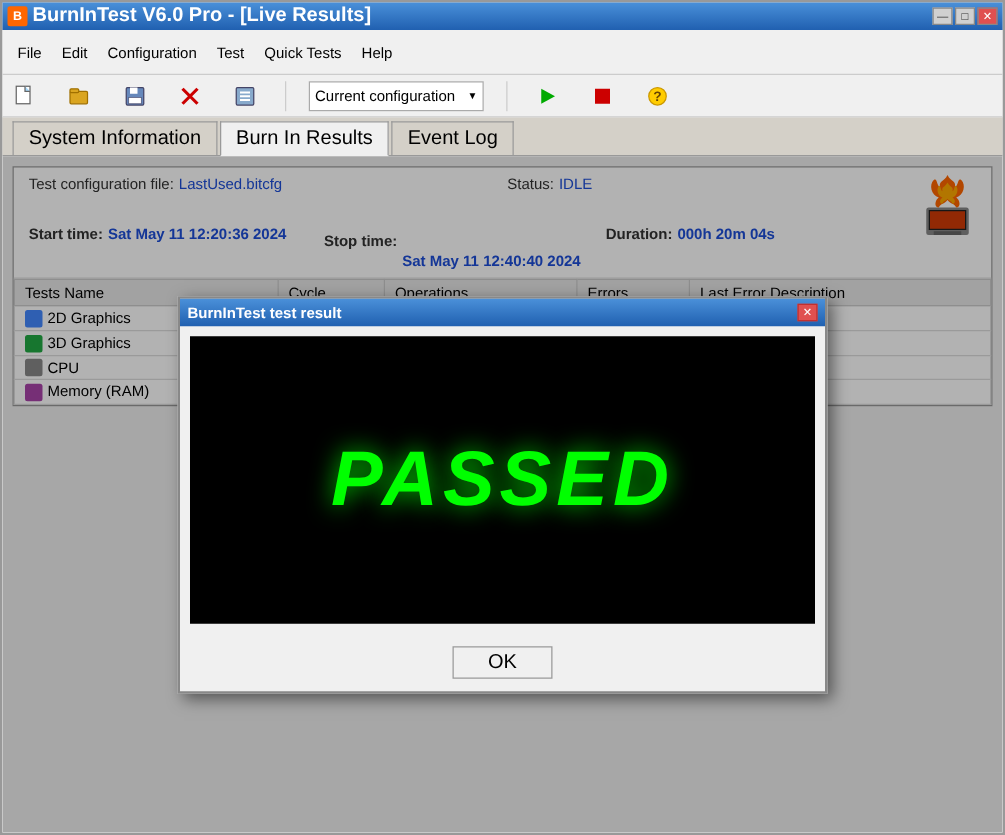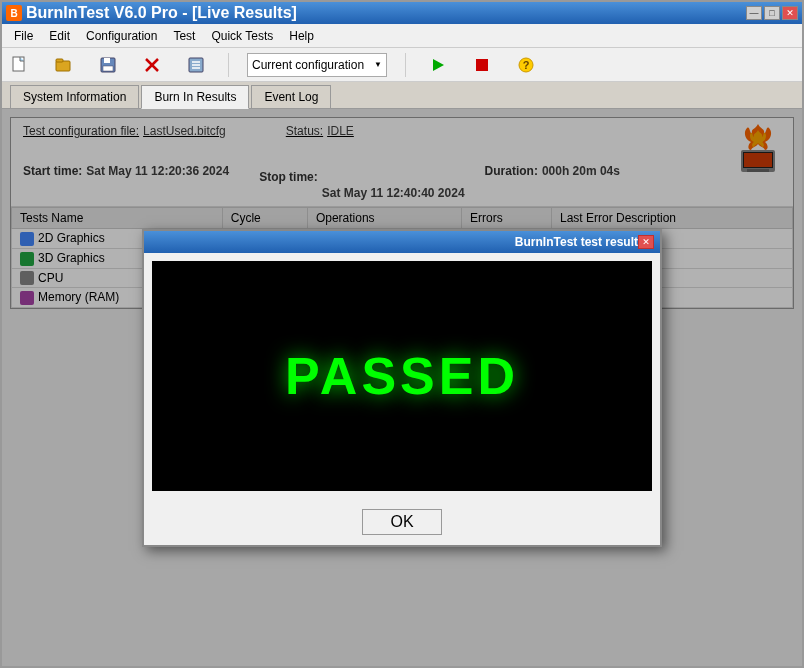--- a/index.html
+++ b/index.html
@@ -69,21 +69,21 @@
       justify-content: center;
       font-size: 9px;
       cursor: pointer;
       color: #333;
     }
     .title-btn.close { background: #e05050; color: white; }
 
     
     .menu-bar {
       background: #f0f0f0;
-      height: 24px;
+      height: 36px;
       display: flex;
       align-items: center;
       border-bottom: 1px solid #ccc;
       padding: 0 4px;
       flex-shrink: 0;
     }
     .menu-item {
       padding: 2px 8px;
       font-size: 12px;
       cursor: pointer;
@@ -133,21 +133,21 @@
       background: #d4d0c8;
       padding: 3px 8px 0;
       flex-shrink: 0;
     }
     .tab {
       padding: 4px 12px;
       border: 1px solid #999;
       border-bottom: none;
       background: #d4d0c8;
       cursor: pointer;
-      font-size: 12px;
+      font-size: 16px;
       margin-right: 2px;
     }
     .tab.active {
       background: #f0f0f0;
       border-bottom: 1px solid #f0f0f0;
       margin-bottom: -1px;
       z-index: 1;
     }
 
     
@@ -166,21 +166,21 @@
       border: 1px solid #999;
     }
     .results-header {
       background: linear-gradient(to bottom, #4a90d9, #2060b0);
       color: white;
       padding: 4px 8px;
       font-size: 13px;
       font-weight: bold;
     }
     .info-label { color: #333; margin-right: 4px; }
-    .info-value { color: #404040; }
+    .info-value { color: #1d4ed8; }
 
     
     .results-table {
       width: 100%;
       border-collapse: collapse;
       font-size: 12px;
     }
     .results-table th {
       background: #e8e8e8;
       border: 1px solid #ccc;
@@ -220,21 +220,21 @@
       border: 2px solid #888;
       width: 520px;
       box-shadow: 4px 4px 12px rgba(0,0,0,0.5);
     }
     .modal-title-bar {
       background: linear-gradient(to bottom, #4a90d9, #2060b0);
       color: white;
       height: 22px;
       display: flex;
       align-items: center;
-      justify-content: flex-end;
+      justify-content: space-between;
       padding: 0 6px;
     }
     .modal-title-text { font-size: 12px; font-weight: bold; }
     .modal-close-btn {
       width: 16px;
       height: 14px;
       background: #e05050;
       border: 1px solid #c03030;
       display: flex;
       align-items: center;
@@ -248,26 +248,27 @@
     }
     .modal-display {
       background: black;
       width: 100%;
       height: 230px;
       display: flex;
       align-items: center;
       justify-content: center;
     }
     .passed-text {
-      font-size: 52px;
+      font-size: 62px;
       font-weight: 900;
       color: #00ff00;
       letter-spacing: 4px;
       font-family: Arial Black, Arial, sans-serif;
       text-shadow: 0 0 20px #00cc00;
+      font-style: italic;
     }
     .modal-footer {
       padding: 10px;
       display: flex;
       justify-content: center;
     }
     .ok-btn {
       width: 80px;
       height: 26px;
       background: #f0f0f0;
@@ -377,24 +378,24 @@
     <div class="tab active">Burn In Results</div>
     <div class="tab">Event Log</div>
   </div>
 
   <div class="content-area">
 
     <div class="results-panel">
 
       <div style="padding: 6px 12px; border-bottom: 1px solid #ddd; position: relative;">
 
-        <div style="display: flex; margin-bottom: 4px; text-decoration: underline;">
+        <div style="display: flex; margin-bottom: 4px;">
           <span class="info-label">Test configuration file:</span>
           <span class="info-value" style="margin-right: 60px;">LastUsed.bitcfg</span>
-          <span class="info-label" style="">Status:</span>
+          <span class="info-label" style="margin-left: 120px;">Status:</span>
           <span class="info-value">IDLE</span>
         </div>
 
         <div style="display: flex; align-items: center; font-weight: bold;">
           <span class="info-label">Start time:</span>
           <span class="info-value" style="margin-right: 20px;">Sat May 11 12:20:36 2024</span>
           <span class="info-label" style="margin-left: 10px; margin-top: 12px;">Stop time:</span>
           <span class="info-value" style="margin-right: 20px; margin-top: 44px;">Sat May 11 12:40:40 2024</span>
           <span class="info-label">Duration:</span>
           <span class="info-value">000h 20m 04s</span>

